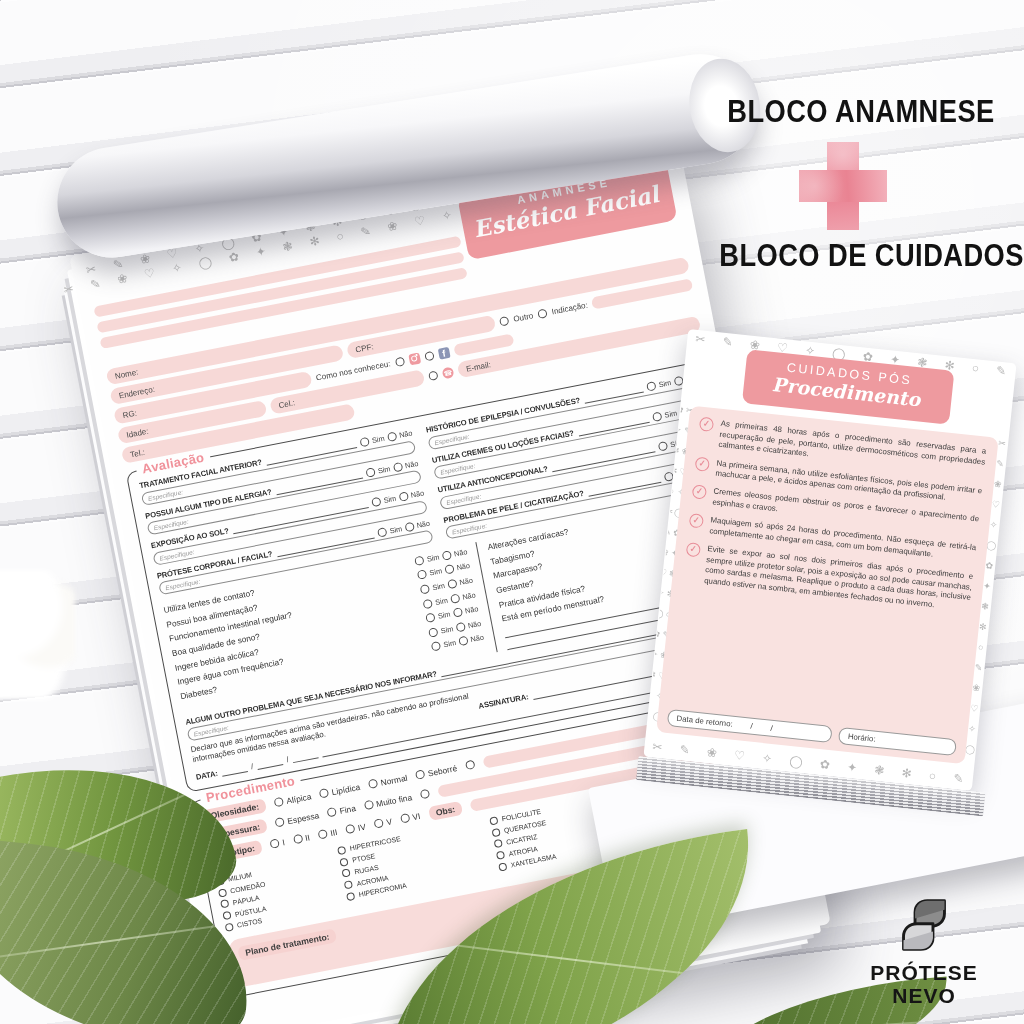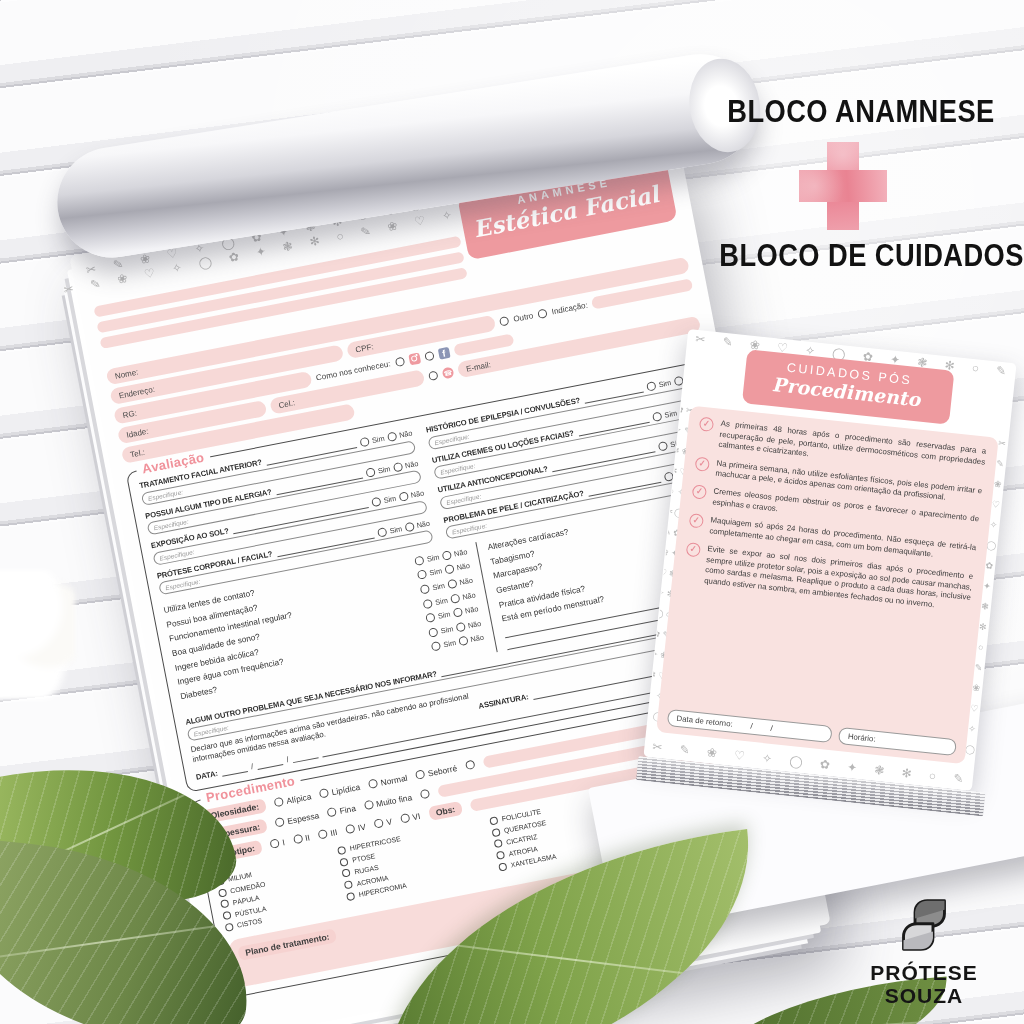--- a/index.html
+++ b/index.html
@@ -712,15 +712,15 @@
   <div class="leaf leaf4"></div>
 
   <div class="logo">
     <svg width="64" height="64" viewBox="0 0 100 100">
       <path d="M36,52 L36,30 C36,19 44,12 55,12 L82,12 L82,32 C82,44 73,52 61,52 Z" fill="#8c8c8c" stroke="#1a1a1a" stroke-width="4.5" stroke-linejoin="round"></path>
       <path d="M36,40 L82,26 L82,12 L55,12 C45,12 37,19 36,30 Z" fill="#6e6e6e"></path>
       <path d="M64,48 L64,70 C64,81 56,88 45,88 L18,88 L18,68 C18,56 27,48 39,48 Z" fill="#d7d7d9" stroke="#1a1a1a" stroke-width="4.5" stroke-linejoin="round"></path>
       <path d="M64,60 L18,74 L18,88 L45,88 C55,88 63,81 64,70 Z" fill="#b9b9bd"></path>
     </svg>
     <div class="nm">PRÓTESE</div>
-    <div class="nm">SOUZA</div>
+    <div class="nm">NEVO</div>
   </div>
 </div>
 
 </body></html>

